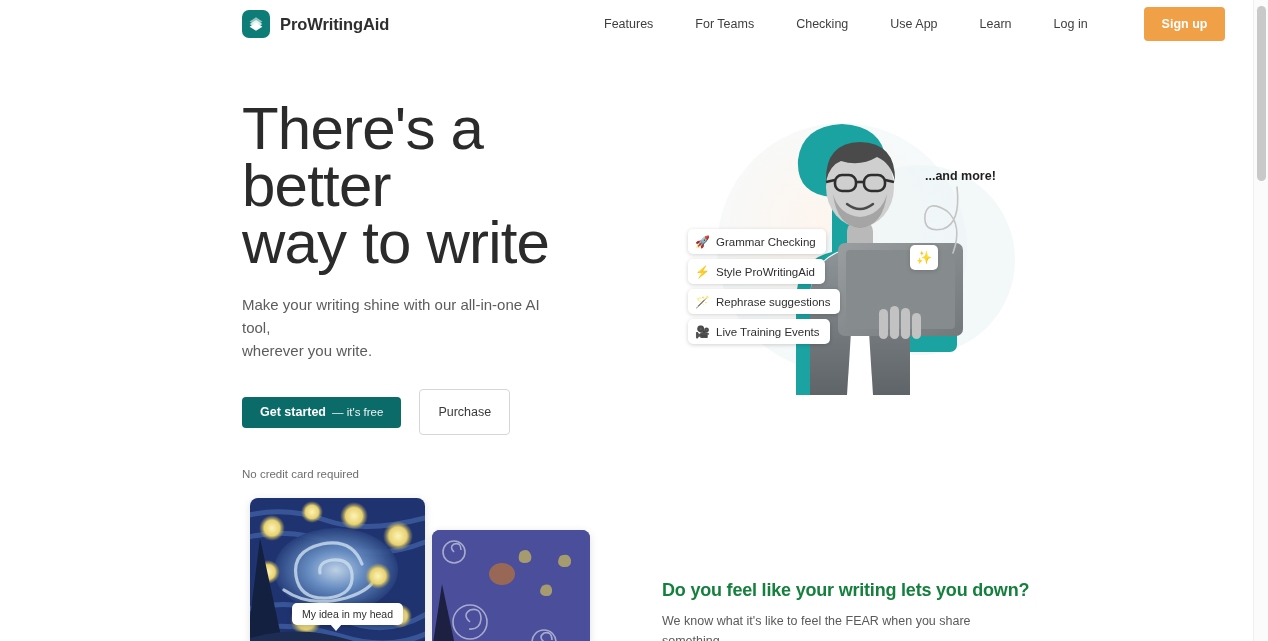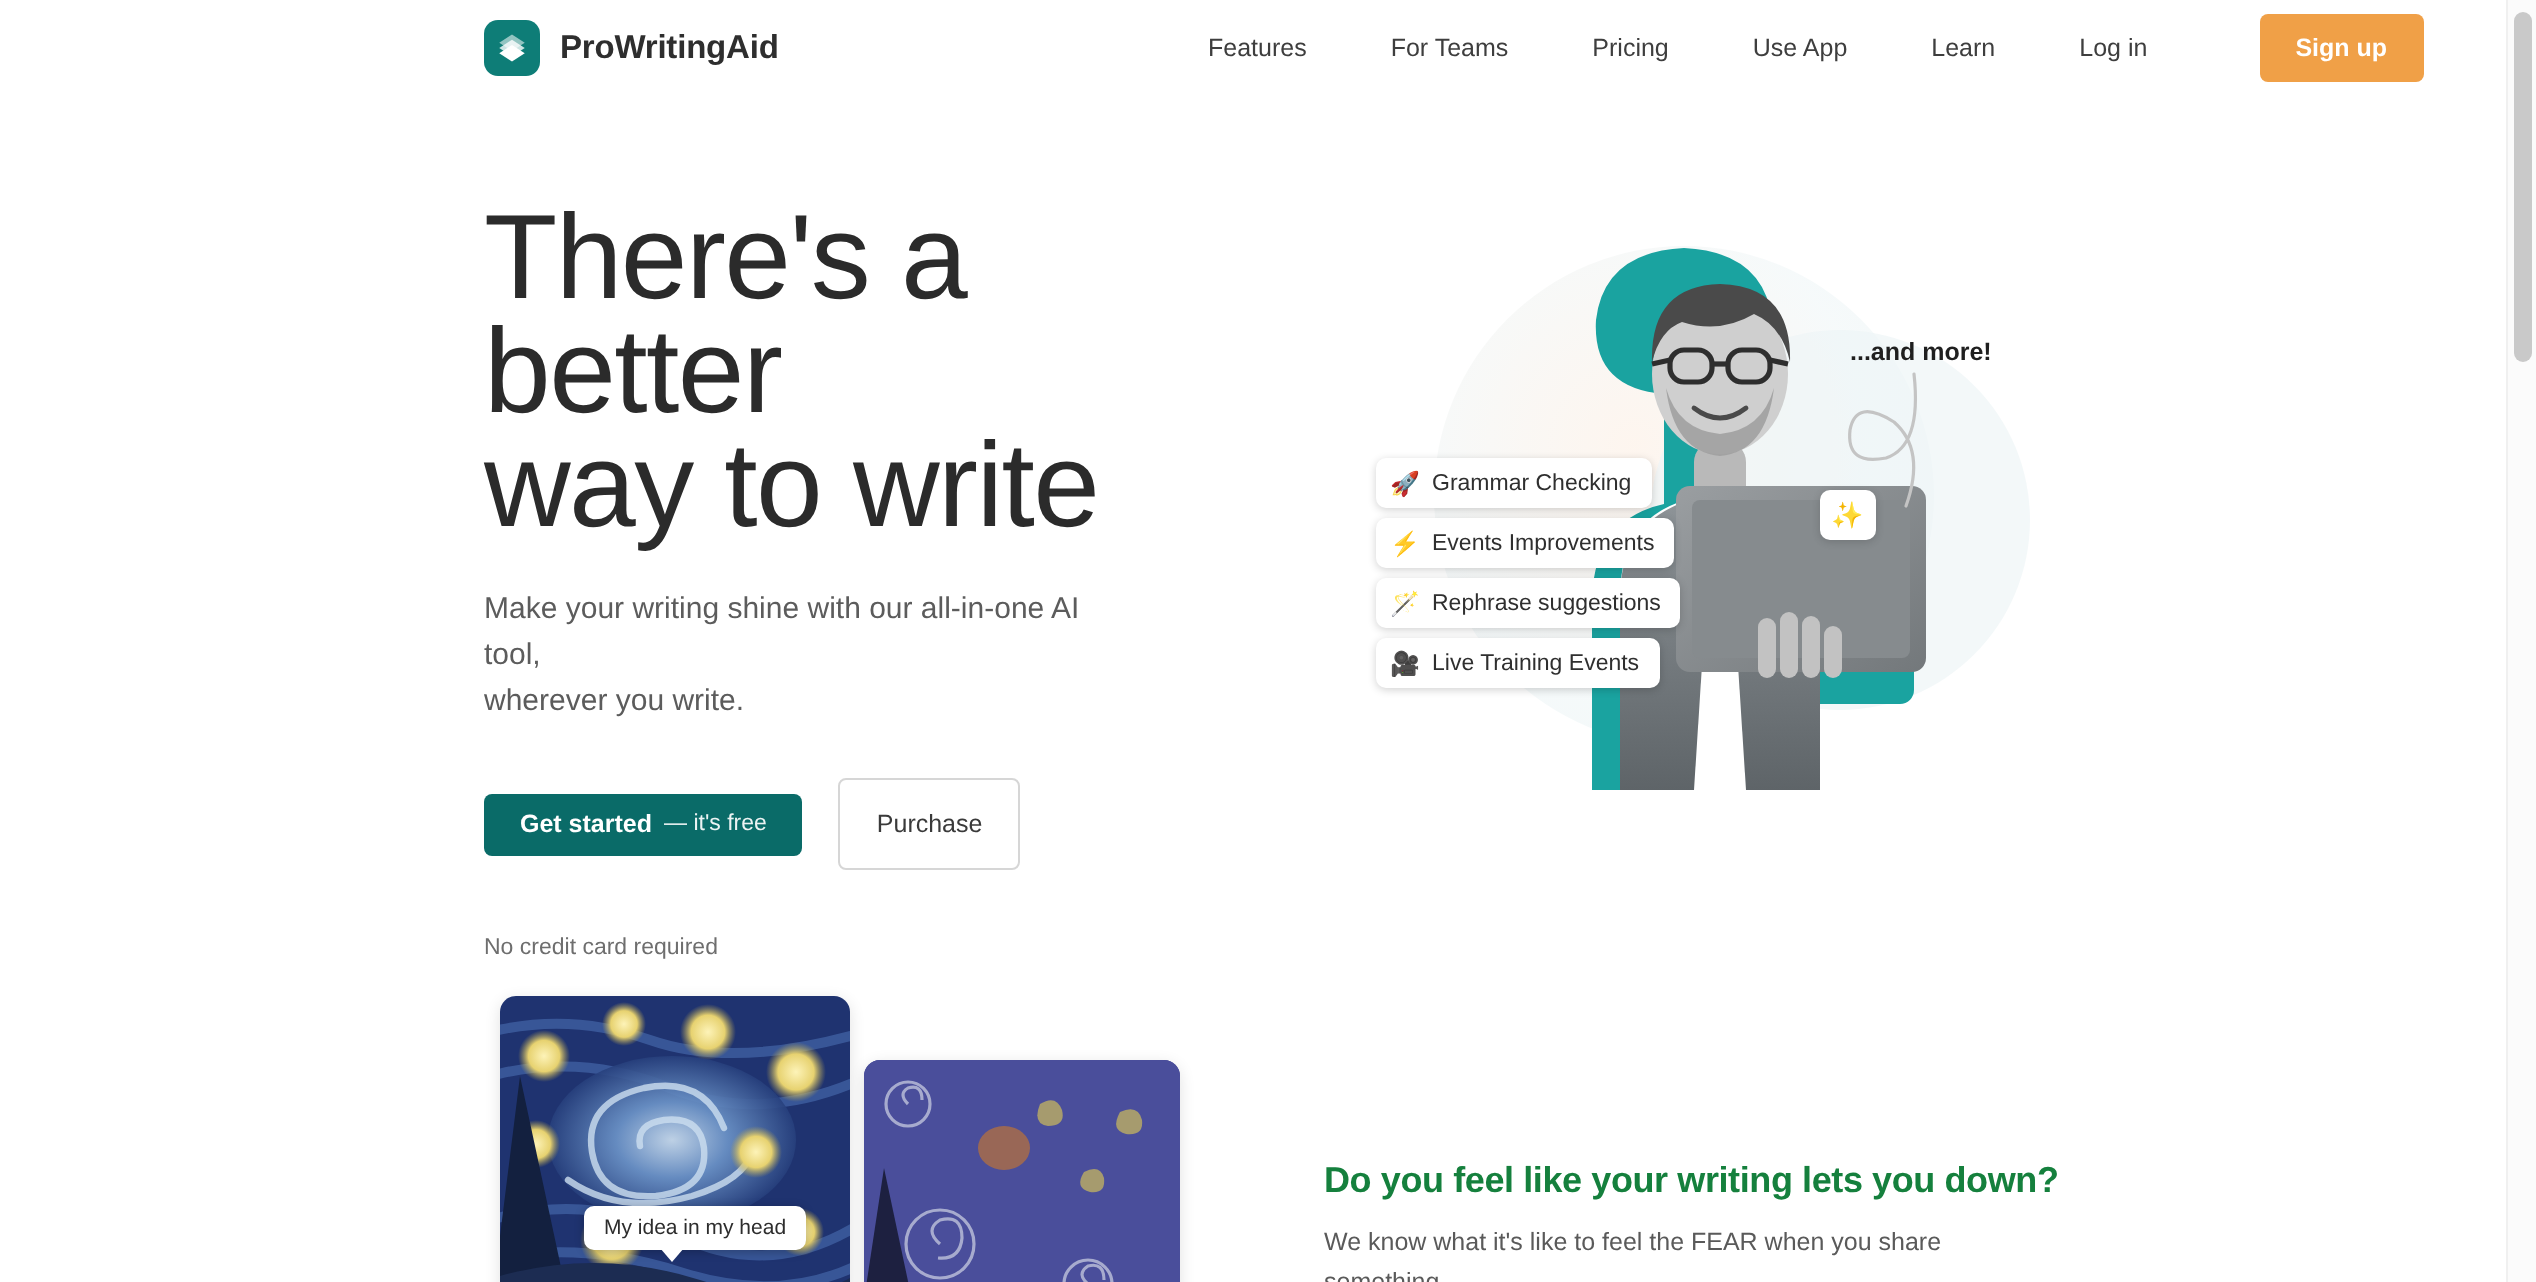--- a/index.html
+++ b/index.html
@@ -315,21 +315,21 @@
           <path d="M3.5 12 L12 6.5 L20.5 12 L12 17.5 Z" fill="#ffffff" opacity="0.8"></path>
           <path d="M3.5 8.5 L12 3 L20.5 8.5 L12 14 Z" fill="#ffffff" opacity="0.55"></path>
         </svg>
       </span>
       <span class="brand-name">ProWritingAid</span>
     </a>
 
     <nav class="nav">
       <a class="nav-item" href="#">Features</a>
       <a class="nav-item" href="#">For Teams</a>
-      <a class="nav-item" href="#">Pricing</a>
+      <a class="nav-item" href="#">Checking</a>
       <a class="nav-item" href="#">Use App</a>
       <a class="nav-item" href="#">Learn</a>
       <a class="nav-item" href="#">Log in</a>
       <button class="nav-signup">Sign up</button>
     </nav>
 
   </div>
 
   <div class="hero-text">
     <h1 class="hero-title">There's a better
@@ -406,21 +406,21 @@
       <path d="M62 4 Q66 40 48 46 Q28 50 30 32 Q33 16 52 28 Q68 42 58 70" fill="none" stroke="#c4c4c4" stroke-width="1.6" stroke-linecap="round"></path>
     </svg>
     <div class="and-more">...and more!</div>
 
     <div class="chip chip-0">
       <span class="chip-ico">🚀</span>
       <span class="chip-label">Grammar Checking</span>
     </div>
     <div class="chip chip-1">
       <span class="chip-ico">⚡</span>
-      <span class="chip-label">Events Improvements</span>
+      <span class="chip-label">Style ProWritingAid</span>
     </div>
     <div class="chip chip-2">
       <span class="chip-ico">🪄</span>
       <span class="chip-label">Rephrase suggestions</span>
     </div>
     <div class="chip chip-3">
       <span class="chip-ico">🎥</span>
       <span class="chip-label">Live Training Events</span>
     </div>
 

